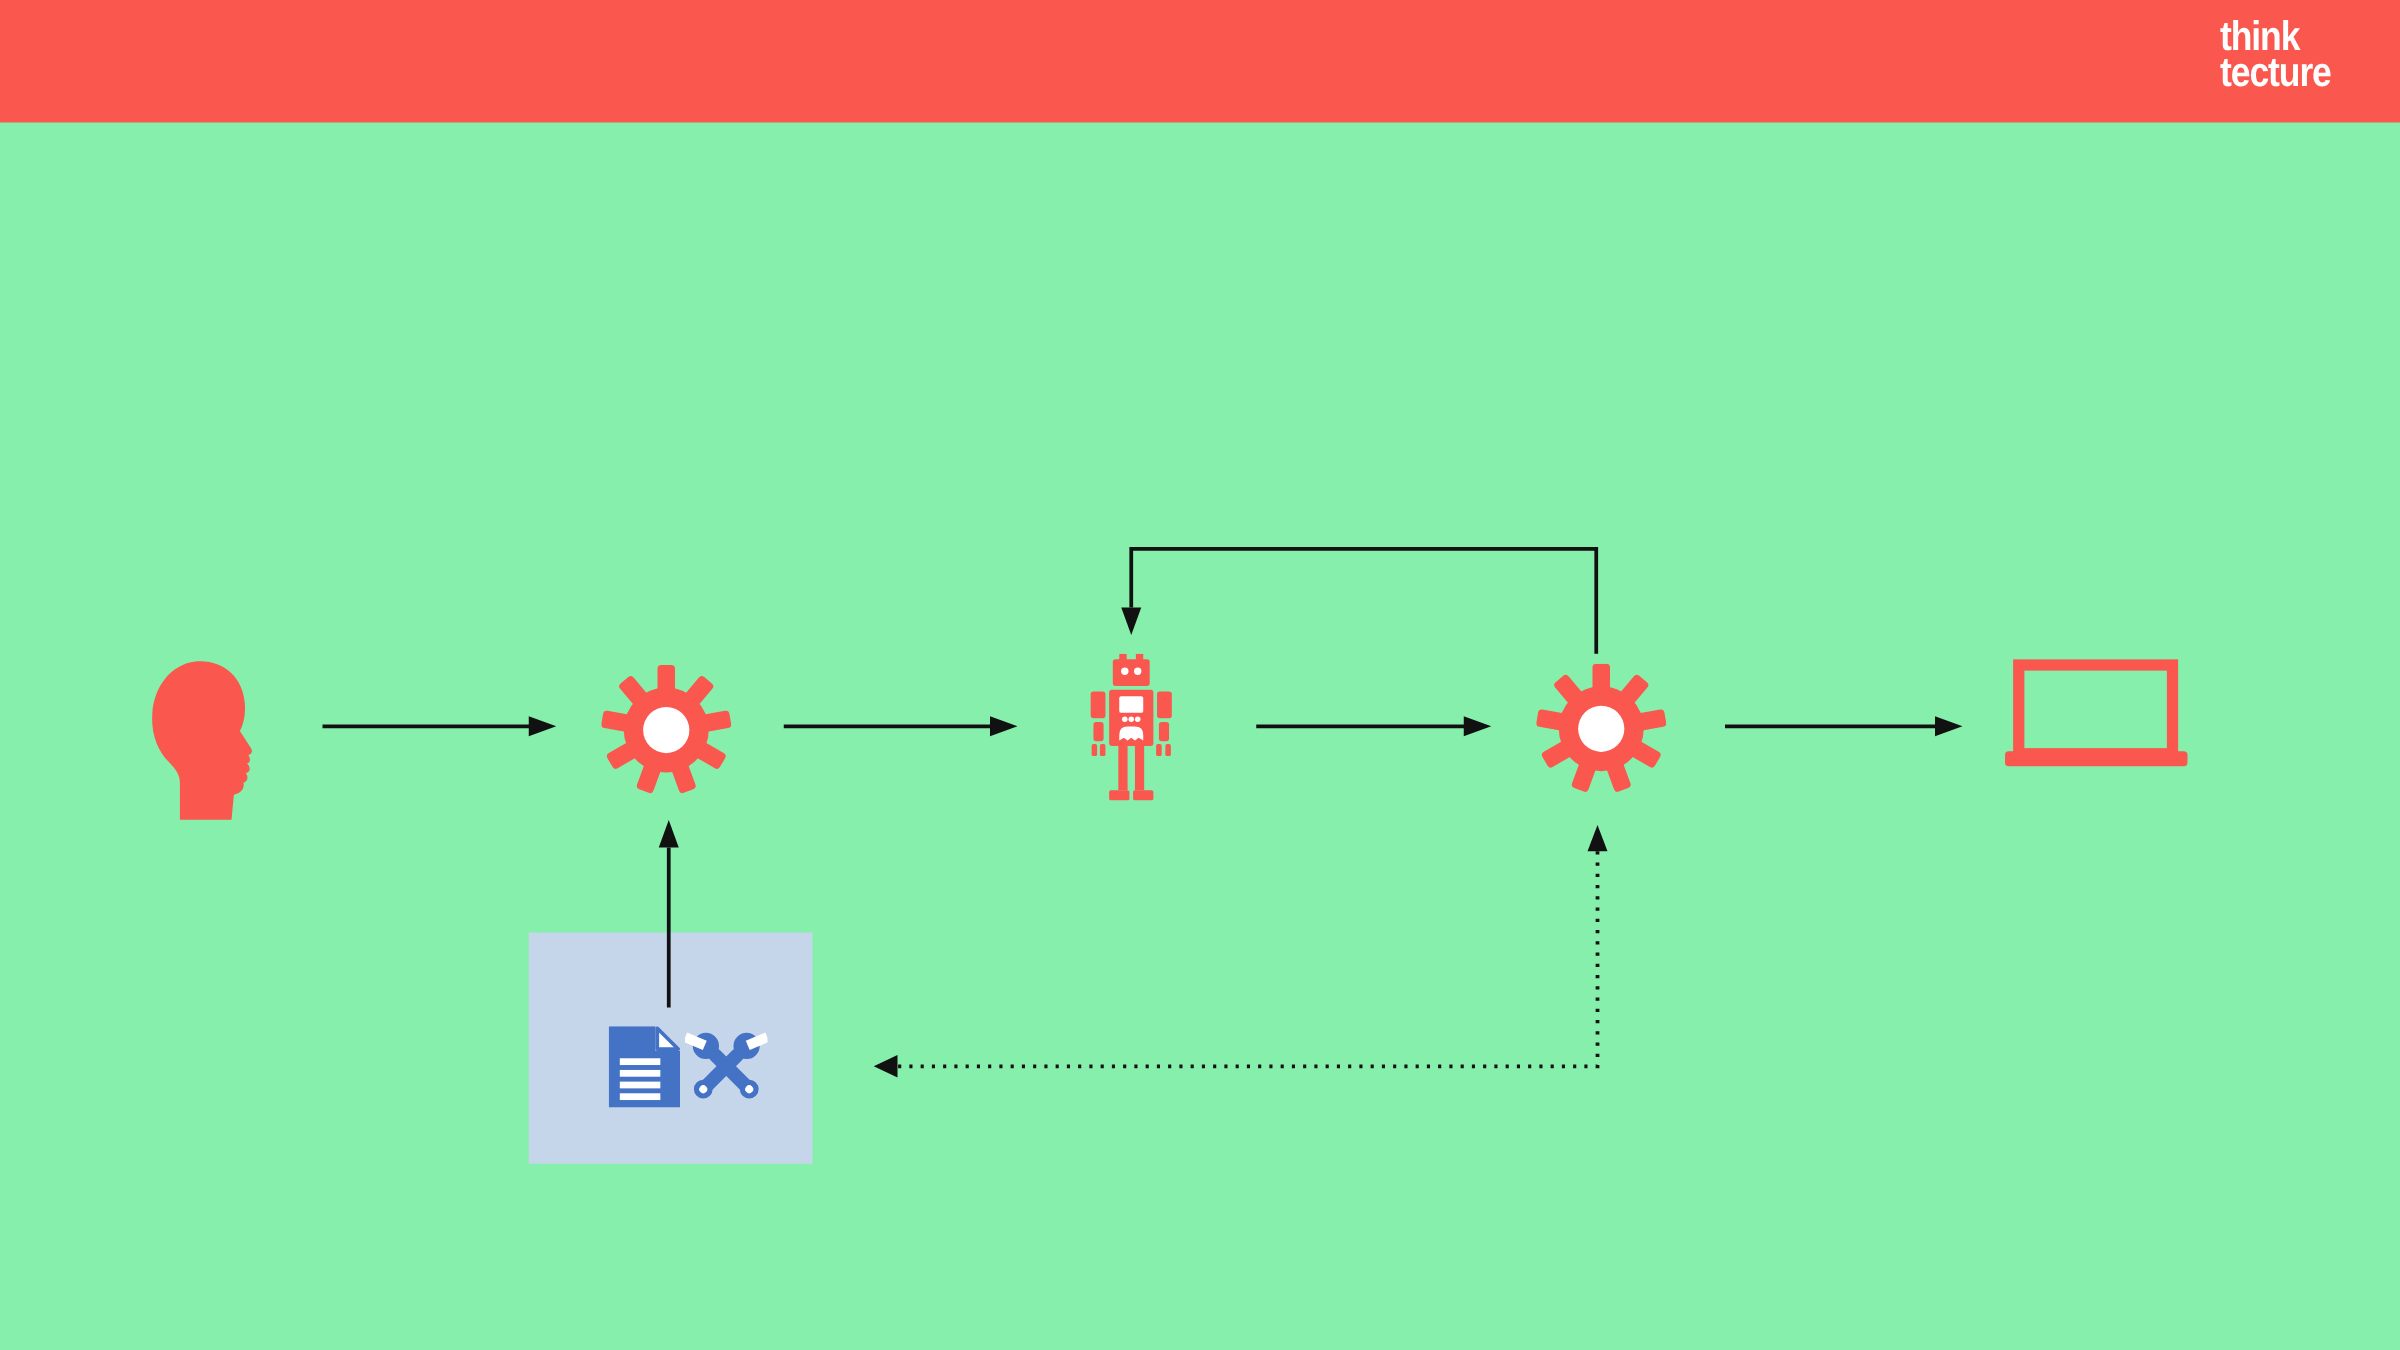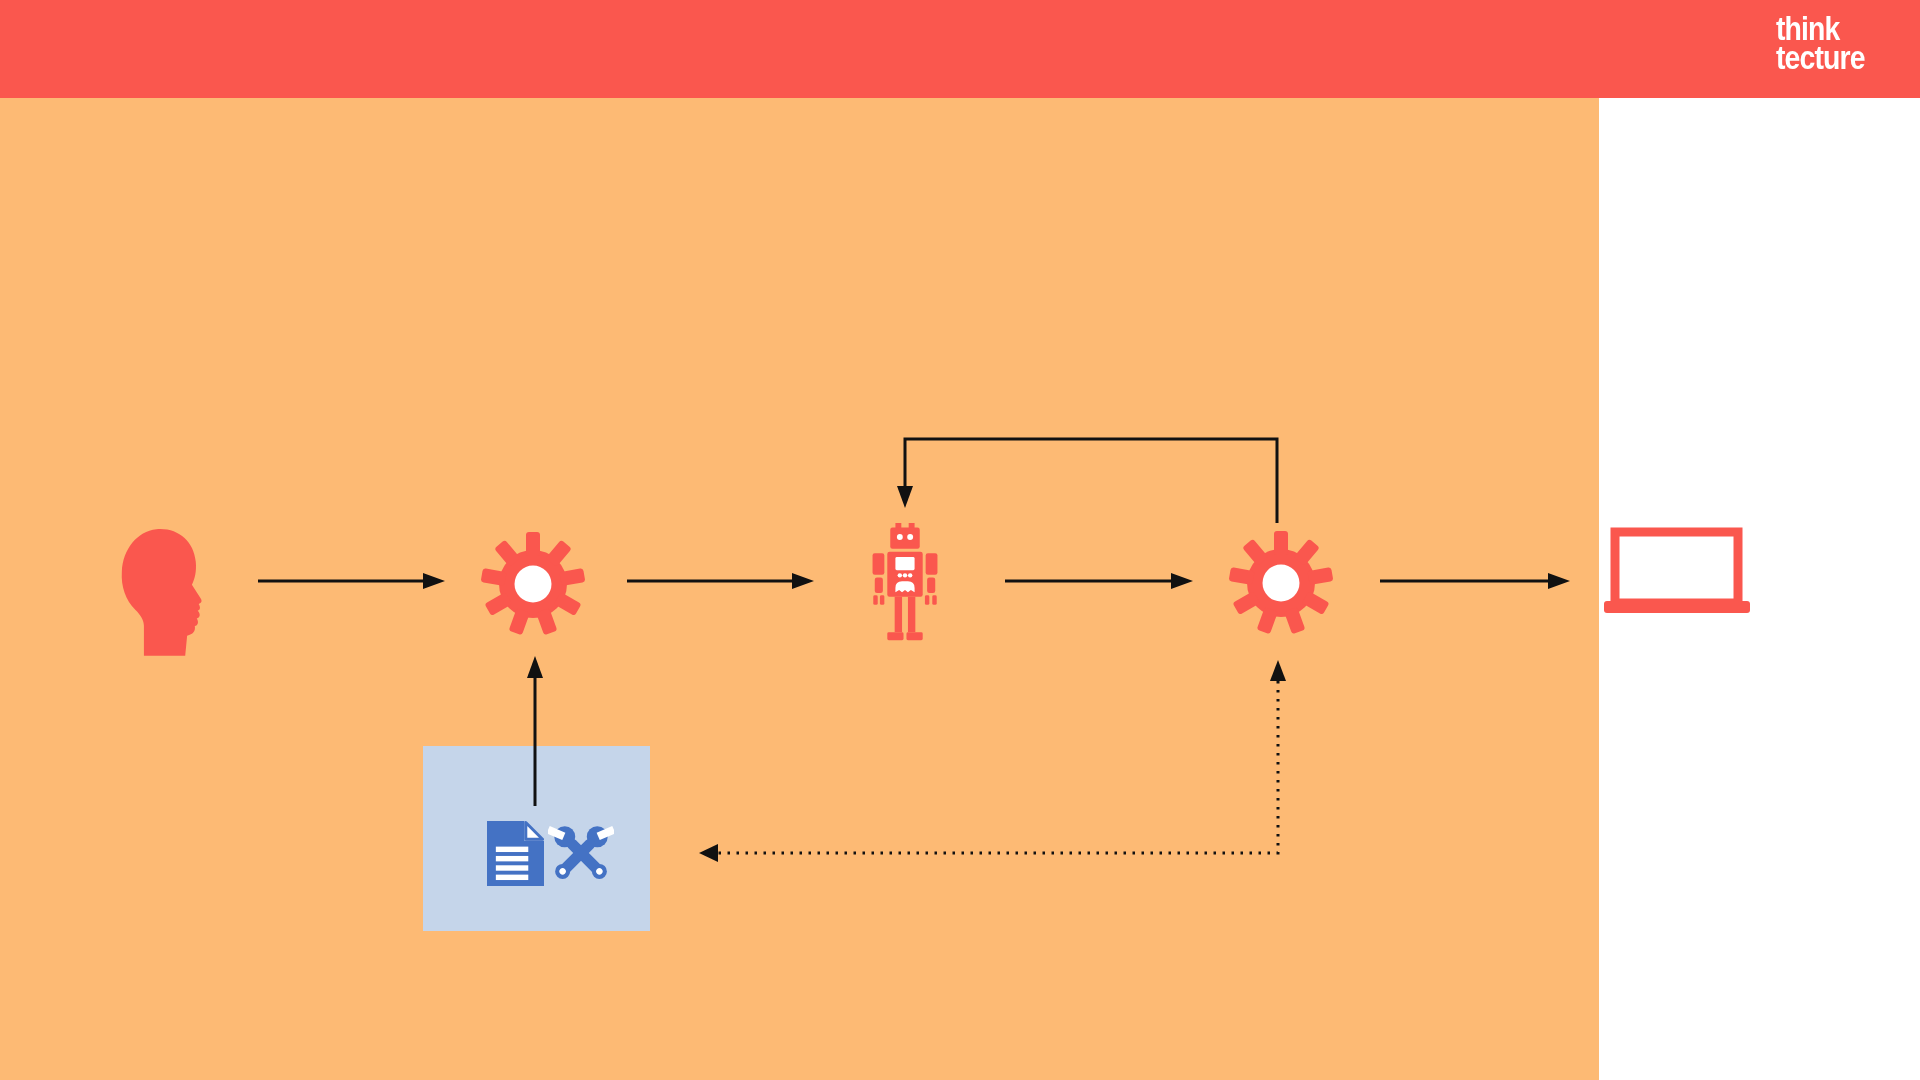--- a/index.html
+++ b/index.html
@@ -1,16 +1,16 @@
 <!DOCTYPE html>
 <html style="--accent: #FA574E; --iconblue: #4472C4; --boxblue: #C5D5EA; --ink: #111111; --background: #FFFFFF;"><head>
 <meta charset="utf-8">
 <style>
   html,body{margin:0;padding:0;background:#fff;width:1920px;height:1080px;overflow:hidden;}
-  .page{position:relative;width:1599px;height:1080px;background:#fdba74;font-family:"Liberation Sans",sans-serif;text-decoration:underline;}
+  .page{position:relative;width:1920px;height:1080px;background:#86efac;font-family:"Liberation Sans",sans-serif;text-decoration:underline;}
   .header{position:absolute;left:0;top:0;width:1920px;height:98px;background:var(--accent,#fa574e);}
   .logo{position:absolute;top:14px;left:1776px;color:#fff;font-weight:bold;
         font-size:33px;line-height:29px;letter-spacing:-1px;
         transform:scaleX(.86);transform-origin:left top;}
   .logo span{display:block;}
   svg.canvas{position:absolute;left:0;top:0;}
   .fill-accent{fill:var(--accent,#fa574e);}
   .fill-blue{fill:var(--iconblue,#4472c4);}
   .fill-white{fill:#ffffff;}
   .fill-box{fill:var(--boxblue,#c5d5ea);}

